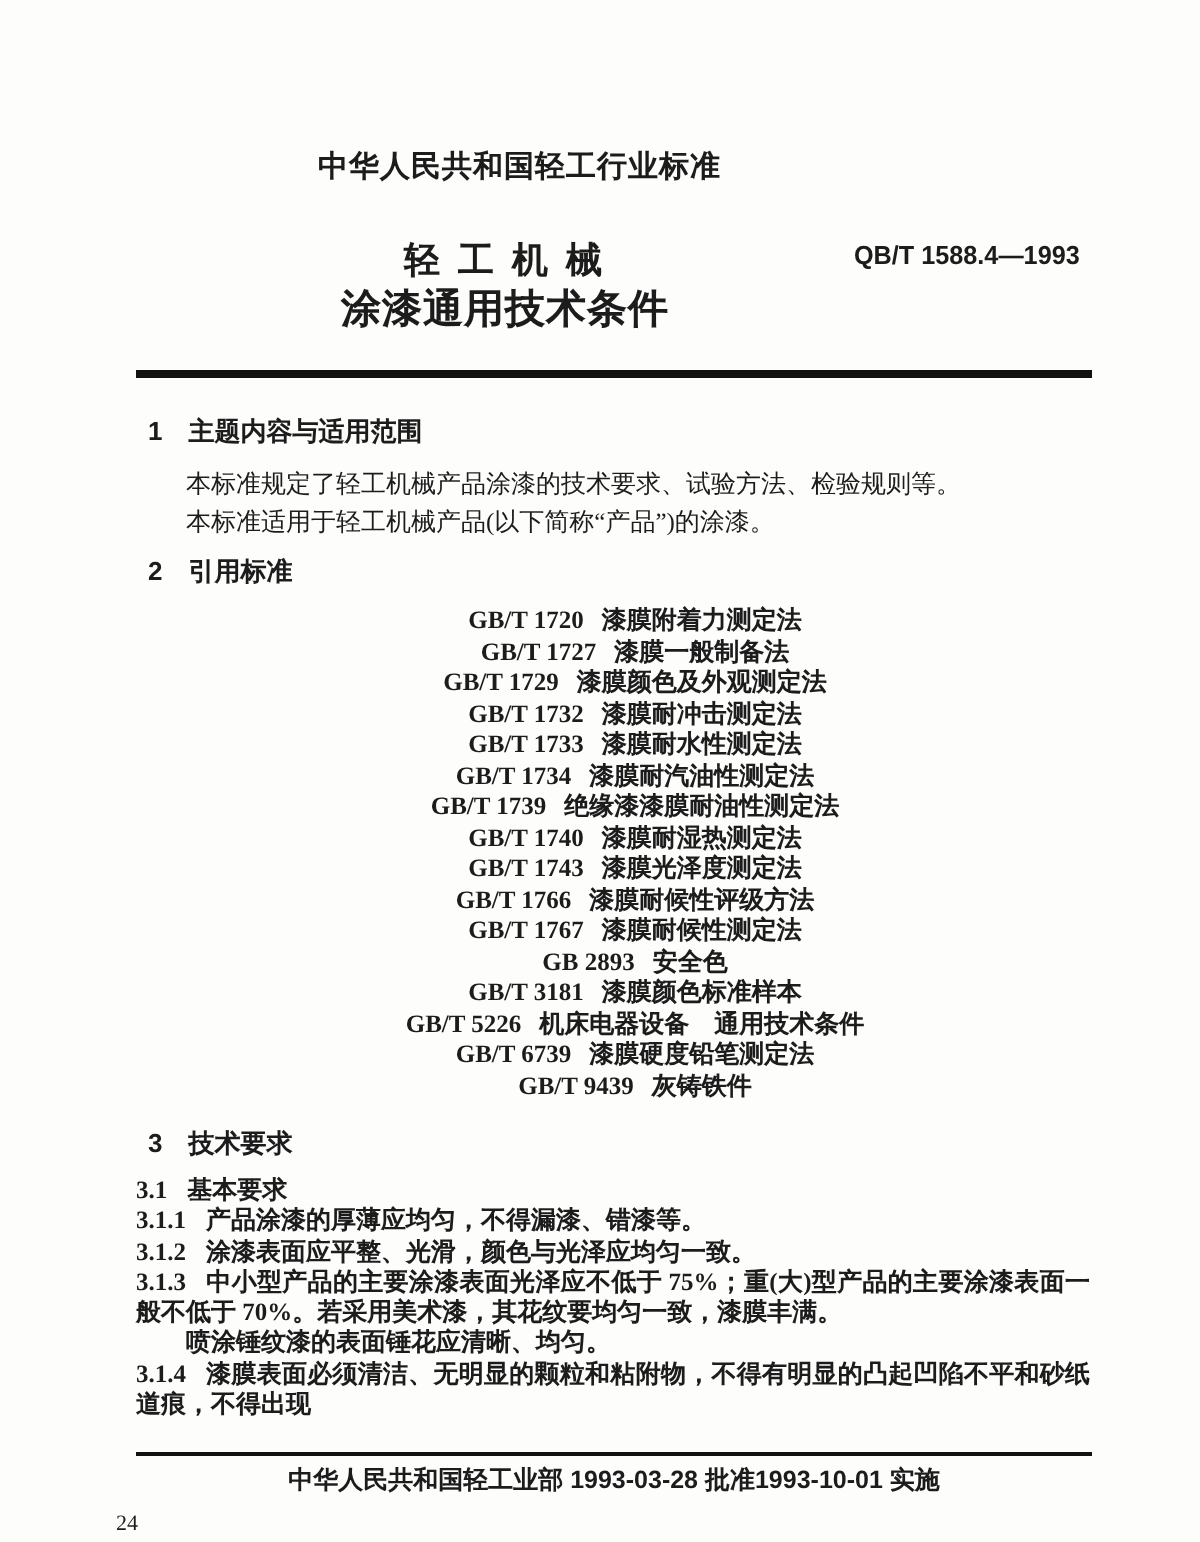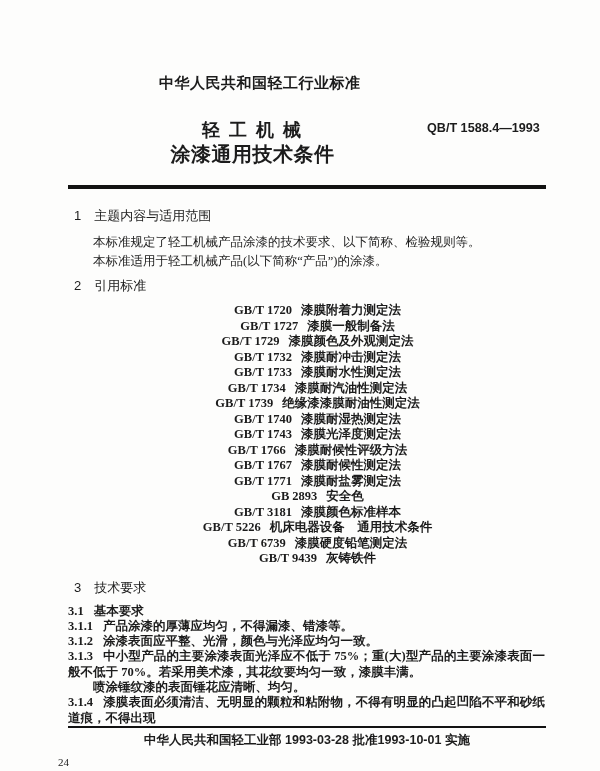--- a/index.html
+++ b/index.html
@@ -32,21 +32,21 @@
     transform:scaleX(0.97);transform-origin:left top;
   }
   .rule-top{position:absolute;top:185px;left:68px;width:478px;height:4px;background:#121212;}
   .rule-bottom{position:absolute;top:726px;left:68px;width:478px;height:2px;background:#121212;}
 
   .content{position:absolute;top:190px;left:68px;width:477px;font-size:12.5px;}
 
   .sec-heading{
     margin:0;padding-left:6px;
     font-family:"Liberation Sans","DejaVu Sans",sans-serif;
-    font-weight:normal;font-size:13px;line-height:18px;white-space:nowrap;
+    font-weight:bold;font-size:13px;line-height:18px;white-space:nowrap;
   }
   .sec-heading .num{display:inline-block;margin-right:13px;}
   .h-sec1{margin-top:17px;}
   .h-sec2{margin-top:6px;}
   .h-sec3{margin-top:12px;}
 
   .para{margin:0;text-indent:2em;line-height:19px;}
   .para-block{margin-top:8px;}
 
   .ref-list{margin-top:8px;padding-left:22px;font-weight:bold;text-align:center;}
@@ -74,21 +74,21 @@
 <div class="title-line2">涂漆通用技术条件</div>
 <div class="standard-code">QB/T 1588.4—1993</div>
 
 <div class="rule-top"></div>
 
 <div class="content">
 
   <p class="sec-heading h-sec1"><span class="num">1</span><span>主题内容与适用范围</span></p>
 
   <div class="para-block">
-    <p class="para">本标准规定了轻工机械产品涂漆的技术要求、以下简称、检验规则等。</p>
+    <p class="para">本标准规定了轻工机械产品涂漆的技术要求、试验方法、检验规则等。</p>
     <p class="para">本标准适用于轻工机械产品(以下简称“产品”)的涂漆。</p>
   </div>
 
   <p class="sec-heading h-sec2"><span class="num">2</span><span>引用标准</span></p>
 
   <div class="ref-list">
 
       <div class="ref-row"><span class="ref-code">GB/T 1720</span><span>漆膜附着力测定法</span></div>
 
       <div class="ref-row"><span class="ref-code">GB/T 1727</span><span>漆膜一般制备法</span></div>
@@ -105,21 +105,20 @@
       <div class="ref-row"><span class="ref-code">GB/T 1739</span><span>绝缘漆漆膜耐油性测定法</span></div>
 
       <div class="ref-row"><span class="ref-code">GB/T 1740</span><span>漆膜耐湿热测定法</span></div>
 
       <div class="ref-row"><span class="ref-code">GB/T 1743</span><span>漆膜光泽度测定法</span></div>
 
       <div class="ref-row"><span class="ref-code">GB/T 1766</span><span>漆膜耐候性评级方法</span></div>
 
       <div class="ref-row"><span class="ref-code">GB/T 1767</span><span>漆膜耐候性测定法</span></div>
 
-      <div class="ref-row"><span class="ref-code">GB/T 1771</span><span>漆膜耐盐雾测定法</span></div>
 
       <div class="ref-row"><span class="ref-code">GB 2893</span><span>安全色</span></div>
 
       <div class="ref-row"><span class="ref-code">GB/T 3181</span><span>漆膜颜色标准样本</span></div>
 
       <div class="ref-row"><span class="ref-code">GB/T 5226</span><span>机床电器设备　通用技术条件</span></div>
 
       <div class="ref-row"><span class="ref-code">GB/T 6739</span><span>漆膜硬度铅笔测定法</span></div>
 
       <div class="ref-row"><span class="ref-code">GB/T 9439</span><span>灰铸铁件</span></div>

